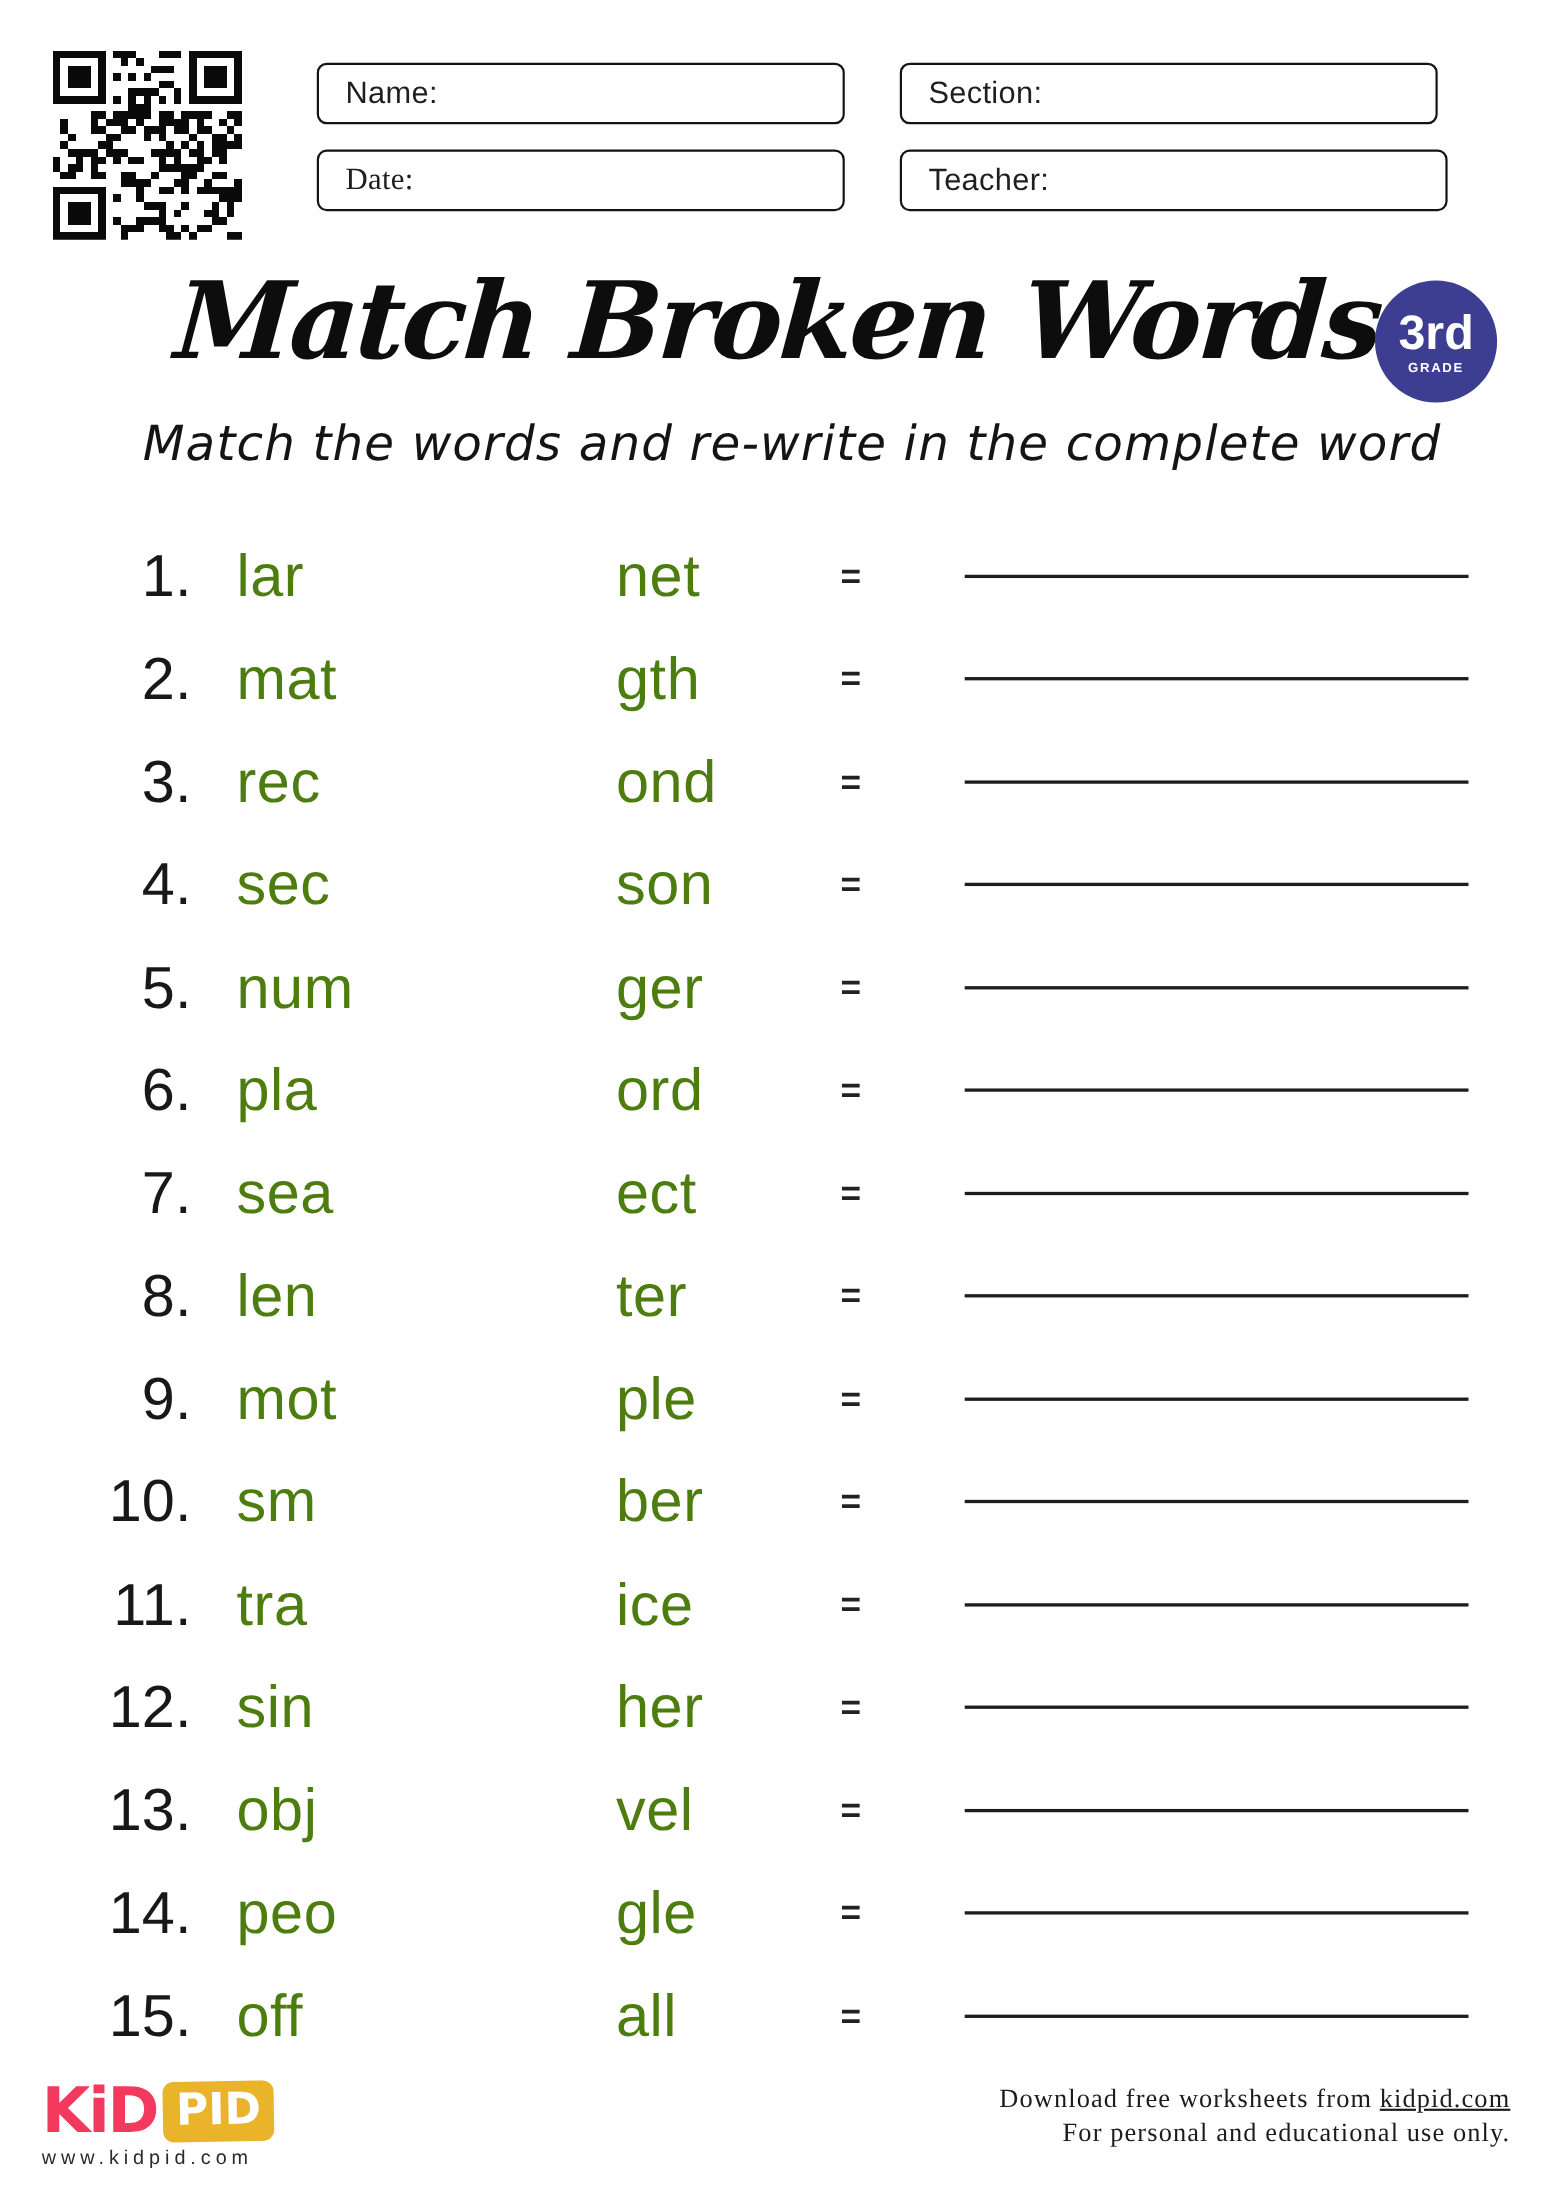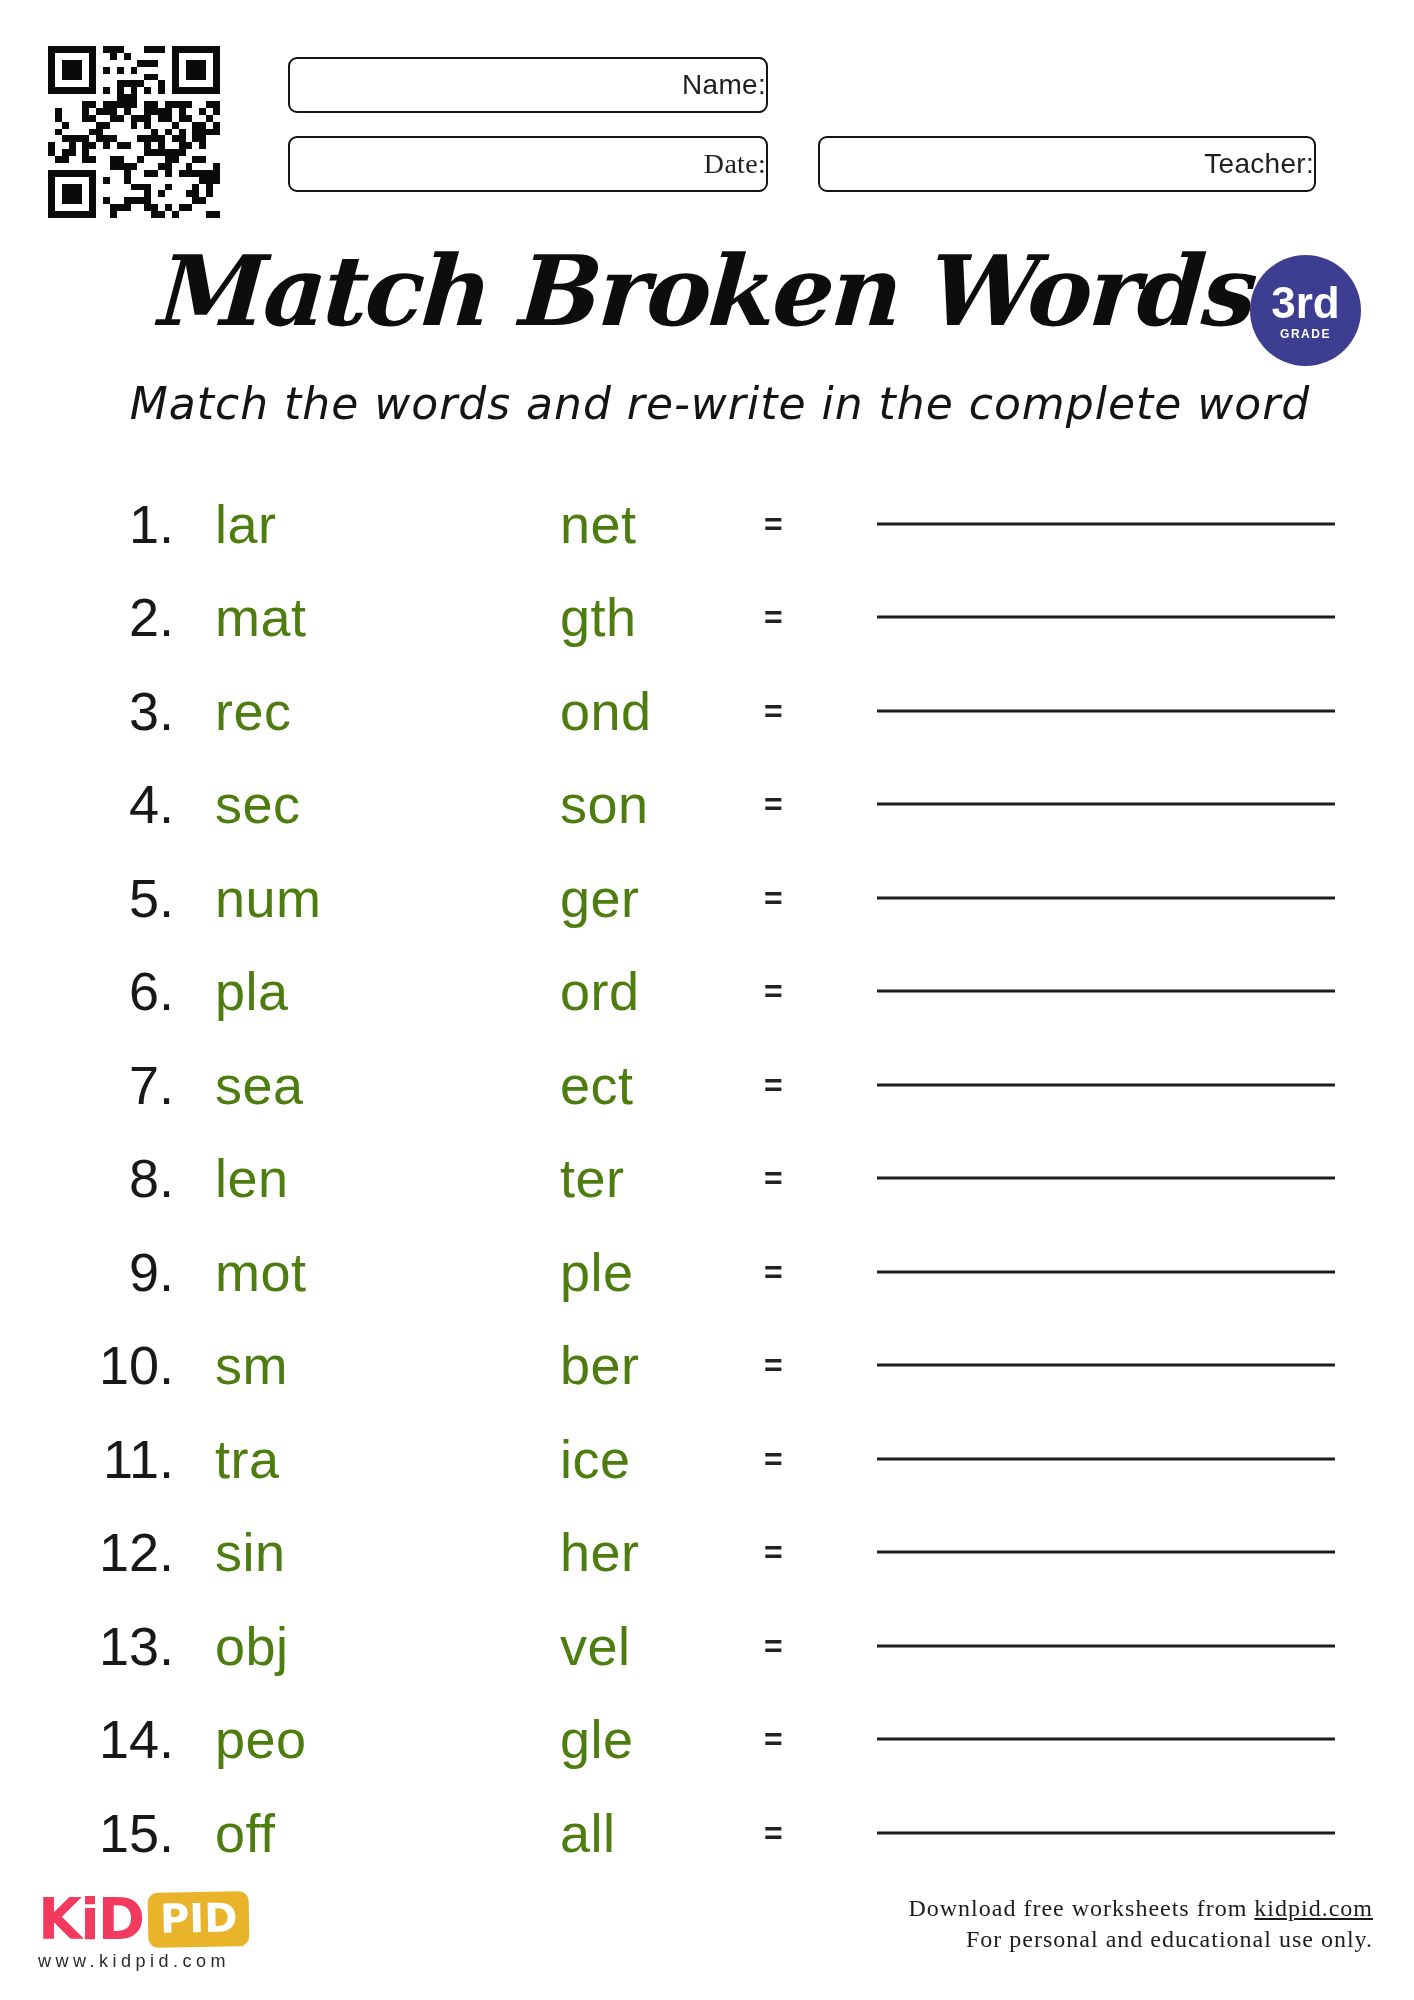--- a/index.html
+++ b/index.html
@@ -13,21 +13,20 @@
     overflow:hidden;
   }
   
   .qr{position:absolute;left:48px;top:46px;width:172px;height:172px;}
   .field-box{
     position:absolute;height:56px;
     border:2.5px solid #141414;border-radius:9px;
     display:flex;align-items:center;
     padding-left:24px;box-sizing:border-box;
     background:#fff;
-    justify-content:flex-end;
   }
   .field-box .field-label{font-size:28px;color:#1f1f1f;letter-spacing:.3px;}
   .box-name{left:288px;top:57px;width:480px;}
   .box-date{left:288px;top:136px;width:480px;font-family:Liberation Serif, serif;}
   .box-section{left:818px;top:57px;width:489px;}
   .box-teacher{left:818px;top:136px;width:498px;}
   
   .title{
     position:absolute;left:0;top:238px;width:1414px;
     text-align:center;margin:0;
@@ -392,20 +391,23 @@
       <rect x="15" y="24" width="1" height="1" fill="#0a0a0a"></rect>
       <rect x="16" y="24" width="1" height="1" fill="#0a0a0a"></rect>
       <rect x="18" y="24" width="1" height="1" fill="#0a0a0a"></rect>
       <rect x="23" y="24" width="1" height="1" fill="#0a0a0a"></rect>
       <rect x="24" y="24" width="1" height="1" fill="#0a0a0a"></rect>
     </svg>
 
   <div class="field-box box-name">
     <span class="field-label">Name:</span>
   </div>
+  <div class="field-box box-section">
+    <span class="field-label">Section:</span>
+  </div>
   <div class="field-box box-date">
     <span class="field-label">Date:</span>
   </div>
   <div class="field-box box-teacher">
     <span class="field-label">Teacher:</span>
   </div>
 
   <h1 class="title">Match Broken Words</h1>
   <div class="badge">
     <span class="b1">3rd</span>

